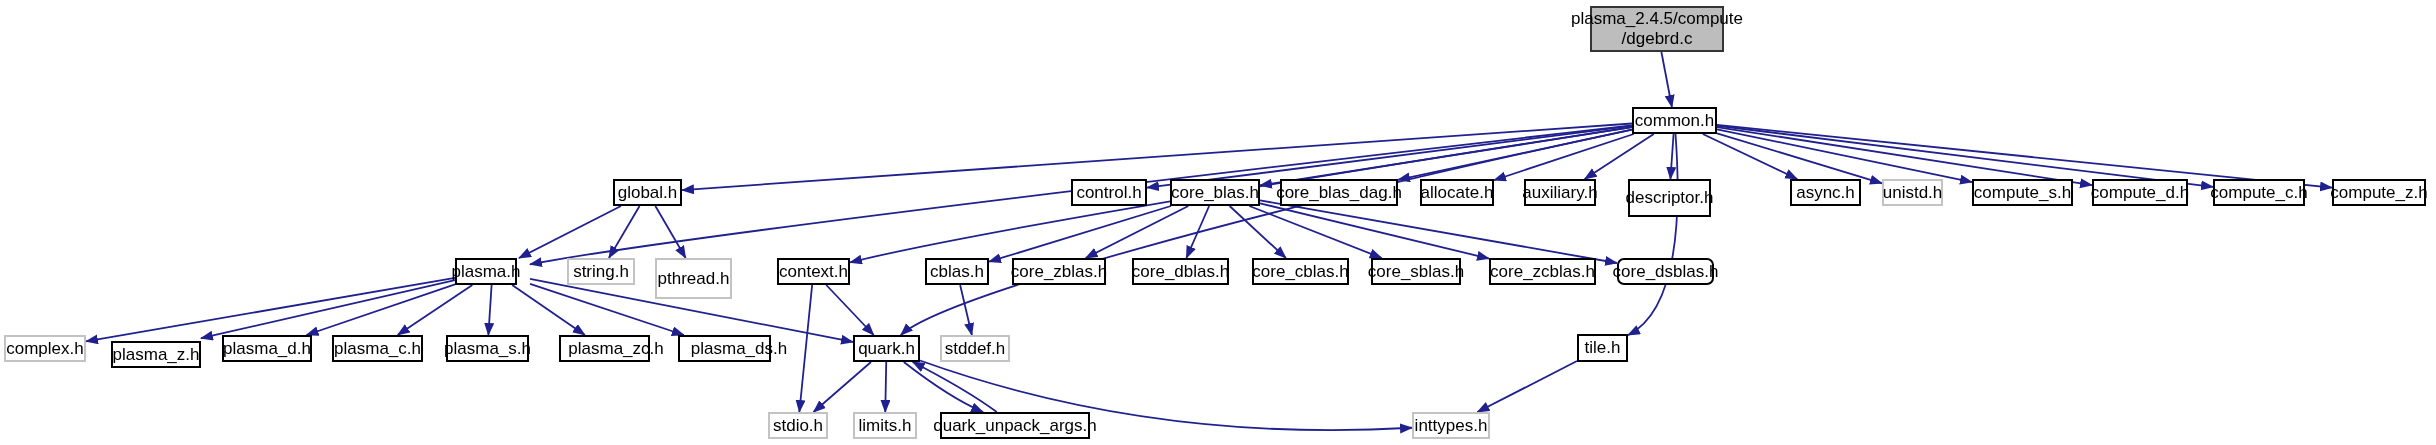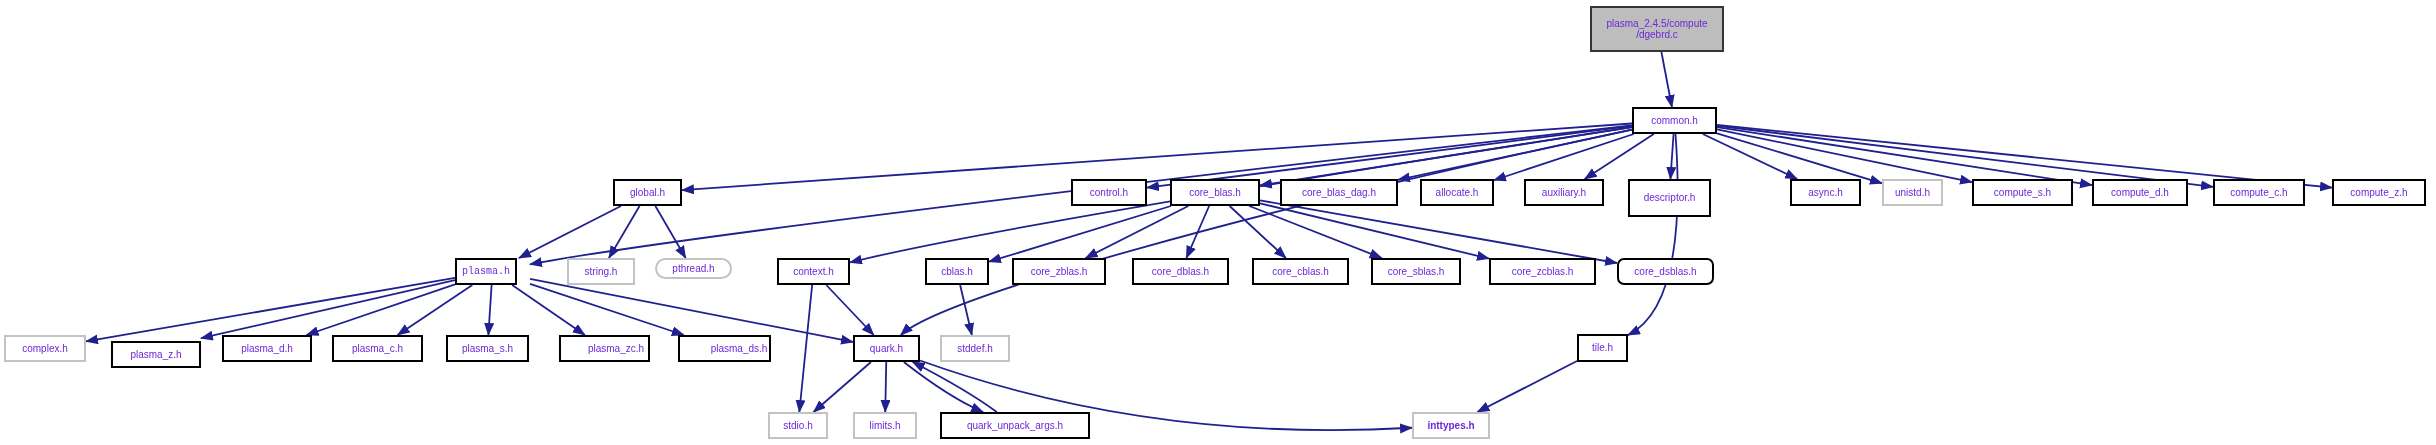--- a/index.html
+++ b/index.html
@@ -9,22 +9,22 @@
     background:#ffffff;
     font-family:"Liberation Sans","DejaVu Sans",sans-serif;
     overflow:hidden;
   }
   #edge-layer{position:absolute;left:0;top:0;pointer-events:none;}
   .node{
     position:absolute;
     box-sizing:border-box;
     background:#ffffff;
     border:2px solid #000000;
-    color:#6d28d9;
-    font-size:10px;
+    color:#000000;
+    font-size:17px;
     line-height:1.15;
     display:flex;
     align-items:center;
     justify-content:center;
     text-align:center;
     white-space:pre-line;
     cursor:pointer;
   }
   .node.system{
     border-color:#c3c3c3;
@@ -94,31 +94,31 @@
       <path d="M1577,361.04455445544556 L1477.3903225806453,412" class="edge" stroke="#20208f" marker-end="url(#arrow)"></path>
     </svg>
     <div class="node root" style="left: 1590px; top: 6px; width: 134px; height: 46px;">plasma_2.4.5/compute
 /dgebrd.c</div>
     <div class="node linked" style="left: 1632px; top: 107px; width: 85px; height: 27px;">common.h</div>
     <div class="node linked" style="left: 613px; top: 179px; width: 69px; height: 27px;">global.h</div>
     <div class="node linked" style="left: 1071px; top: 179px; width: 76px; height: 27px;">control.h</div>
     <div class="node linked" style="left: 1170px; top: 179px; width: 90px; height: 27px;">core_blas.h</div>
     <div class="node linked" style="left: 1280px; top: 179px; width: 118px; height: 27px;">core_blas_dag.h</div>
     <div class="node linked" style="left: 1420px; top: 179px; width: 74px; height: 27px;">allocate.h</div>
-    <div class="node linked" style="left: 1524px; top: 179px; width: 80px; height: 27px;">auxiliary.h</div>
+    <div class="node linked" style="left: 1524px; top: 179px; width: 72px; height: 27px;">auxiliary.h</div>
     <div class="node linked" style="left: 1628px; top: 179px; width: 83px; height: 38px;">descriptor.h</div>
     <div class="node linked" style="left: 1790px; top: 179px; width: 71px; height: 27px;">async.h</div>
     <div class="node system" style="left: 1882px; top: 179px; width: 61px; height: 27px;">unistd.h</div>
     <div class="node linked" style="left: 1972px; top: 179px; width: 101px; height: 27px;">compute_s.h</div>
     <div class="node linked" style="left: 2092px; top: 179px; width: 96px; height: 27px;">compute_d.h</div>
     <div class="node linked" style="left: 2213px; top: 179px; width: 92px; height: 27px;">compute_c.h</div>
     <div class="node linked" style="left: 2332px; top: 179px; width: 94px; height: 27px;">compute_z.h</div>
-    <div class="node linked" style="left: 455px; top: 258px; width: 62px; height: 27px; font-family: Liberation Mono, monospace;">plasma.h</div>
+    <div class="node linked" style="left: 455px; top: 258px; width: 62px; height: 27px;">plasma.h</div>
     <div class="node system" style="left: 567px; top: 258px; width: 68px; height: 27px;">string.h</div>
-    <div class="node system" style="left: 655px; top: 258px; width: 77px; height: 21px; border-radius: 11px;">pthread.h</div>
+    <div class="node system" style="left: 655px; top: 258px; width: 77px; height: 41px;">pthread.h</div>
     <div class="node linked" style="left: 777px; top: 258px; width: 73px; height: 27px;">context.h</div>
     <div class="node linked" style="left: 925px; top: 258px; width: 64px; height: 27px;">cblas.h</div>
     <div class="node linked" style="left: 1012px; top: 258px; width: 94px; height: 27px;">core_zblas.h</div>
     <div class="node linked" style="left: 1132px; top: 258px; width: 97px; height: 27px;">core_dblas.h</div>
     <div class="node linked" style="left: 1252px; top: 258px; width: 97px; height: 27px;">core_cblas.h</div>
     <div class="node linked" style="left: 1371px; top: 258px; width: 90px; height: 27px;">core_sblas.h</div>
     <div class="node linked" style="left: 1489px; top: 258px; width: 107px; height: 27px;">core_zcblas.h</div>
     <div class="node linked" style="left: 1617px; top: 258px; width: 97px; height: 27px; border-radius: 7px;">core_dsblas.h</div>
     <div class="node system" style="left: 4px; top: 335px; width: 82px; height: 27px;">complex.h</div>
     <div class="node linked" style="left: 111px; top: 341px; width: 90px; height: 27px;">plasma_z.h</div>
@@ -126,14 +126,14 @@
     <div class="node linked" style="left: 332px; top: 335px; width: 91px; height: 27px;">plasma_c.h</div>
     <div class="node linked" style="left: 446px; top: 335px; width: 83px; height: 27px;">plasma_s.h</div>
     <div class="node linked" style="left: 559px; top: 335px; width: 91px; height: 27px; padding-left: 23px;">plasma_zc.h</div>
     <div class="node linked" style="left: 678px; top: 335px; width: 93px; height: 27px; padding-left: 29px;">plasma_ds.h</div>
     <div class="node linked" style="left: 853px; top: 335px; width: 67px; height: 27px;">quark.h</div>
     <div class="node system" style="left: 940px; top: 335px; width: 70px; height: 27px;">stddef.h</div>
     <div class="node linked" style="left: 1577px; top: 334px; width: 51px; height: 28px;">tile.h</div>
     <div class="node system" style="left: 768px; top: 412px; width: 60px; height: 27px;">stdio.h</div>
     <div class="node system" style="left: 853px; top: 412px; width: 64px; height: 27px;">limits.h</div>
     <div class="node linked" style="left: 940px; top: 412px; width: 150px; height: 27px;">quark_unpack_args.h</div>
-    <div class="node system" style="left: 1412px; top: 412px; width: 78px; height: 27px; font-weight: bold;">inttypes.h</div>
+    <div class="node system" style="left: 1412px; top: 412px; width: 78px; height: 27px;">inttypes.h</div>
   </div>
 
 </body></html>

